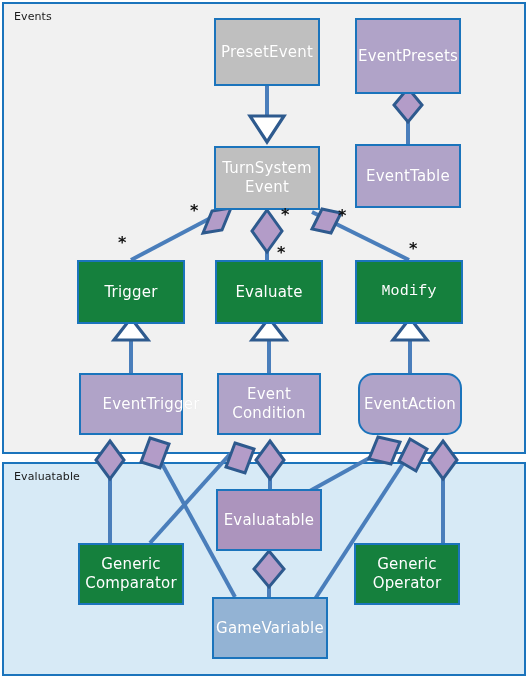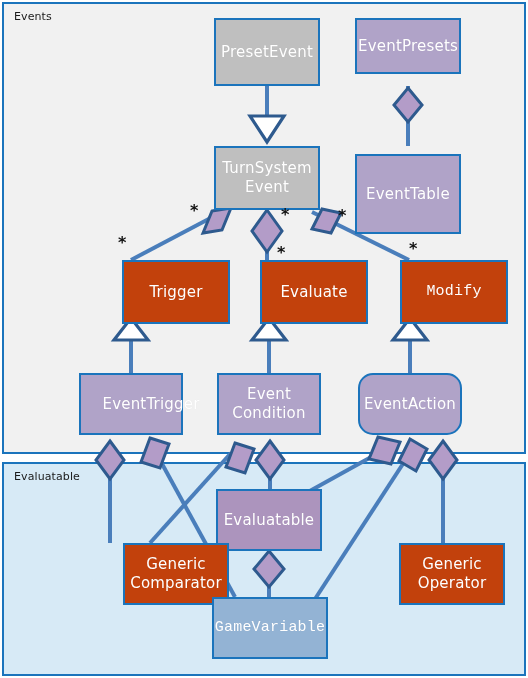--- a/index.html
+++ b/index.html
@@ -64,21 +64,21 @@
     justify-content: center;
     text-align: center;
     color: #ffffff;
     font-size: 15px;
     line-height: 1.25;
     letter-spacing: 0.2px;
     text-shadow: 0 0 1px rgba(0,0,0,0.08);
     z-index: 5;
   }
   .fill-gray   { background: #bfbfbf; }
-  .fill-lilac  { background: #c2410c; margin-left: 45px; }
+  .fill-lilac  { background: #15803d; }
   .fill-purple { background: #b0a3c8; }
   .fill-violet { background: #ac94bd; }
   .fill-blue   { background: #93b3d4; }
   
   .mult {
     position: absolute;
     font-family: "DejaVu Sans", "Liberation Sans", sans-serif;
     font-size: 16px;
     font-weight: 700;
     color: #111111;
@@ -162,27 +162,27 @@
       <polygon points="443,441 457,460 443,479 429,460"></polygon>
 
       <polygon points="269,551 284,569 269,587 254,569"></polygon>
     </g>
   </svg>
 
   <div id="nodes-layer">
       <div class="node fill-gray" style="left: 214px; top: 18px; width: 106px; height: 68px;">
         <span>PresetEvent</span>
       </div>
-      <div class="node fill-purple" style="left: 355px; top: 18px; width: 106px; height: 56px;">
+      <div class="node fill-purple" style="left: 355px; top: 18px; width: 106px; height: 76px;">
         <span>EventPresets</span>
       </div>
       <div class="node fill-gray" style="left: 214px; top: 146px; width: 106px; height: 64px;">
         <span>TurnSystem<br>Event</span>
       </div>
-      <div class="node fill-purple" style="left: 355px; top: 154px; width: 106px; height: 80px;">
+      <div class="node fill-purple" style="left: 355px; top: 144px; width: 106px; height: 64px;">
         <span>EventTable</span>
       </div>
       <div class="node fill-lilac" style="left: 77px; top: 260px; width: 108px; height: 64px;">
         <span>Trigger</span>
       </div>
       <div class="node fill-lilac" style="left: 215px; top: 260px; width: 108px; height: 64px;">
         <span>Evaluate</span>
       </div>
       <div class="node fill-lilac" style="left: 355px; top: 260px; width: 108px; height: 64px; font-family: Liberation Mono, monospace;">
         <span>Modify</span>
@@ -198,21 +198,21 @@
       </div>
       <div class="node fill-violet" style="left: 216px; top: 489px; width: 106px; height: 62px;">
         <span>Evaluatable</span>
       </div>
       <div class="node fill-lilac" style="left: 78px; top: 543px; width: 106px; height: 62px;">
         <span>Generic<br>Comparator</span>
       </div>
       <div class="node fill-lilac" style="left: 354px; top: 543px; width: 106px; height: 62px;">
         <span>Generic<br>Operator</span>
       </div>
-      <div class="node fill-blue" style="left: 212px; top: 597px; width: 116px; height: 62px; font-family: Liberation Mono, monospace;">
+      <div class="node fill-blue" style="left: 212px; top: 597px; width: 116px; height: 62px;">
         <span>GameVariable</span>
       </div>
     </div>
 
   <div id="mult-layer">
       <span class="mult" style="left: 190px; top: 203px;">*</span>
       <span class="mult" style="left: 118px; top: 235px;">*</span>
       <span class="mult" style="left: 281px; top: 207px;">*</span>
       <span class="mult" style="left: 277px; top: 245px;">*</span>
       <span class="mult" style="left: 338px; top: 208px;">*</span>

